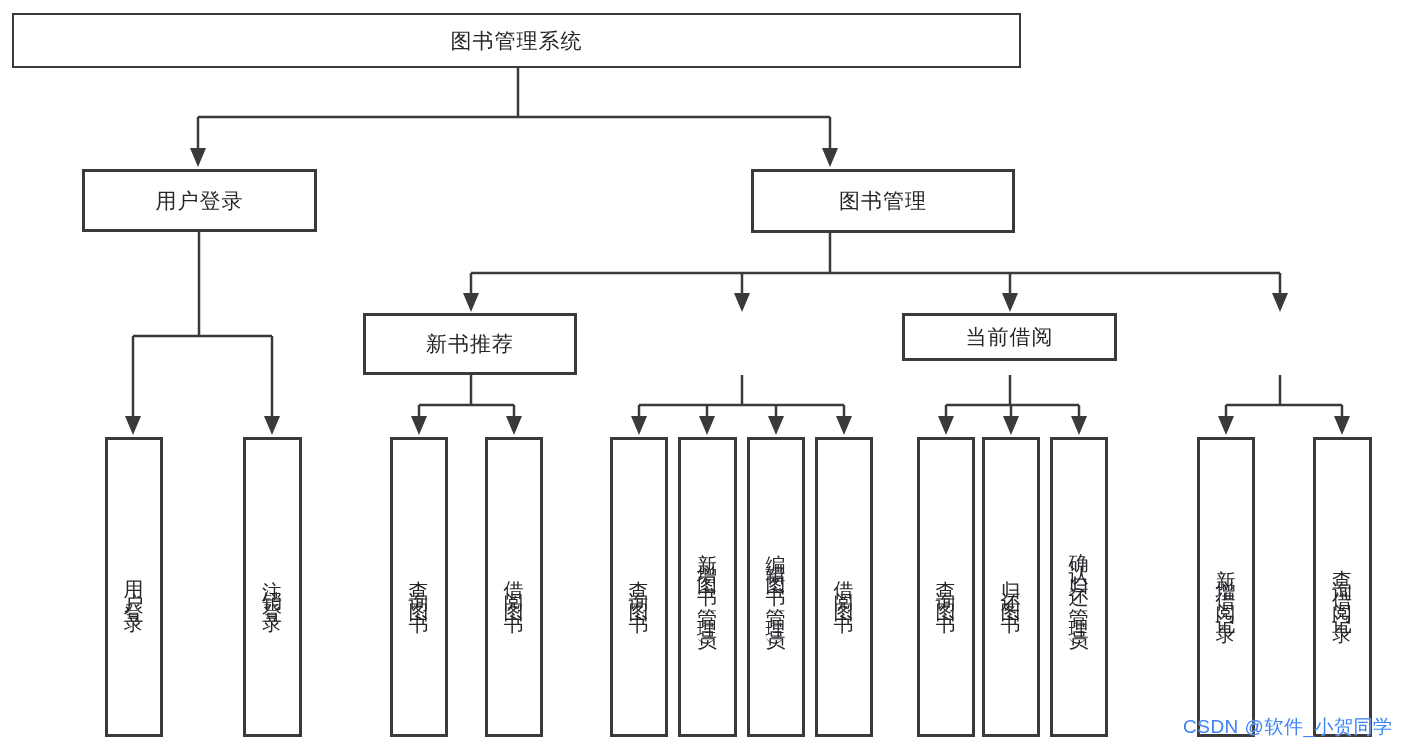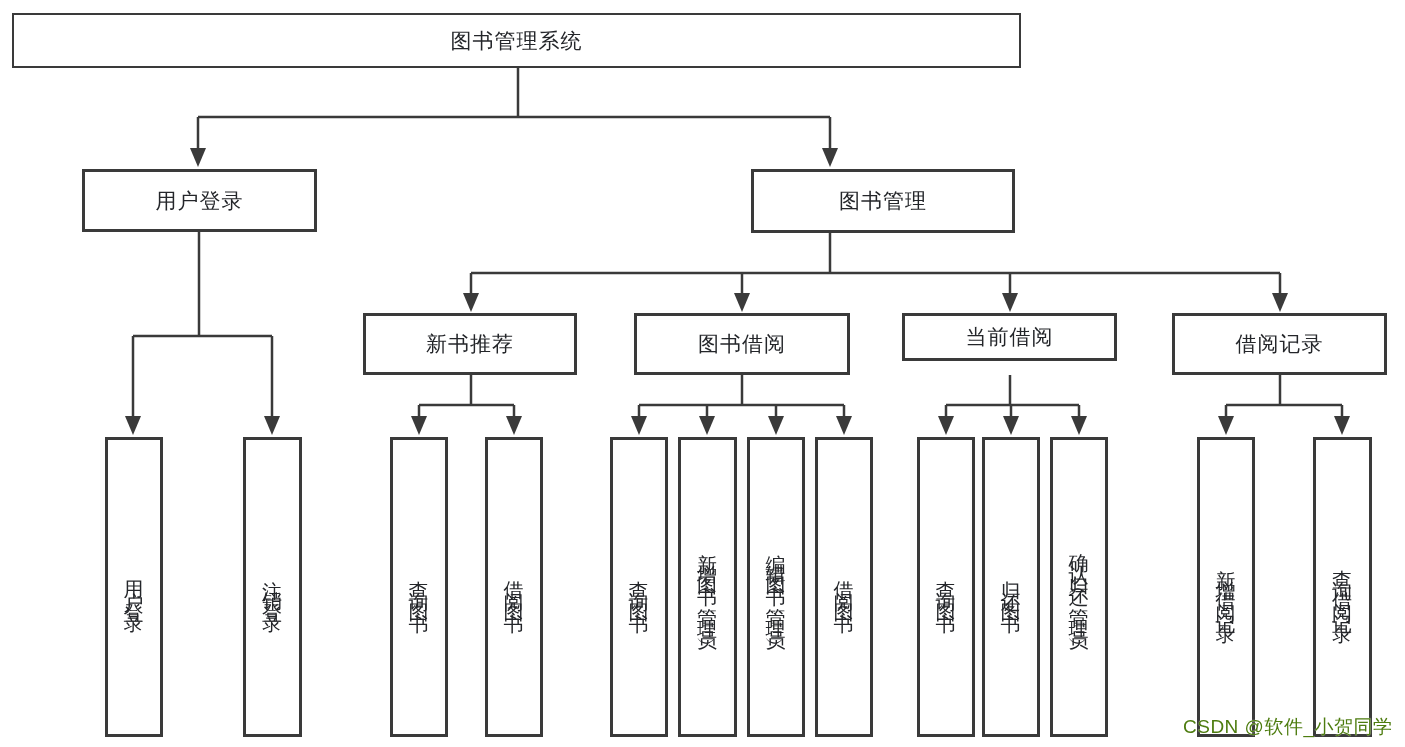--- a/index.html
+++ b/index.html
@@ -32,21 +32,21 @@
     writing-mode:vertical-rl;
     text-orientation:mixed;
     letter-spacing:11px;
     line-height:1;
   }
   .root{border-width:2.5px;}
   #watermark{
     position:absolute;
     left:1183px;top:714px;
     font-size:19px;
-    color:#4d7c0f;
+    color:#3b82f6;
     letter-spacing:0.5px;
     white-space:nowrap;
     text-shadow:0 0 1px #ffffff;
   }
 </style>
 </head>
 <body>
 
 <div id="canvas">
 
@@ -119,23 +119,21 @@
       <polygon points="1334,416 1350,416 1342,435"></polygon>
     </g>
   </svg>
 
   <div class="node hnode root" style="left:12px;top:13px;width:1009px;height:55px;">图书管理系统</div>
 
   <div class="node hnode" style="left:82px;top:169px;width:235px;height:63px;">用户登录</div>
   <div class="node hnode" style="left:711px;top:169px;width:264px;height:64px;margin-left:40px;">图书管理</div>
 
   <div class="node hnode" style="left:363px;top:313px;width:214px;height:62px;">新书推荐</div>
-  <div class="node hnode" style="left:634px;top:313px;width:216px;height:62px;">图书借阅</div>
   <div class="node hnode" style="left:902px;top:313px;width:215px;height:48px;">当前借阅</div>
-  <div class="node hnode" style="left:1172px;top:313px;width:215px;height:62px;">借阅记录</div>
 
   <div class="node vnode" style="left:105px;top:437px;width:58px;height:300px;">用户登录</div>
   <div class="node vnode" style="left:243px;top:437px;width:59px;height:300px;">注销登录</div>
 
   <div class="node vnode" style="left:390px;top:437px;width:58px;height:300px;">查询图书</div>
   <div class="node vnode" style="left:485px;top:437px;width:58px;height:300px;">借阅图书</div>
 
   <div class="node vnode" style="left:610px;top:437px;width:58px;height:300px;">查询图书</div>
   <div class="node vnode" style="left:678px;top:437px;width:59px;height:300px;">新增图书（管理员）</div>
   <div class="node vnode" style="left:747px;top:437px;width:58px;height:300px;">编辑图书（管理员）</div>

